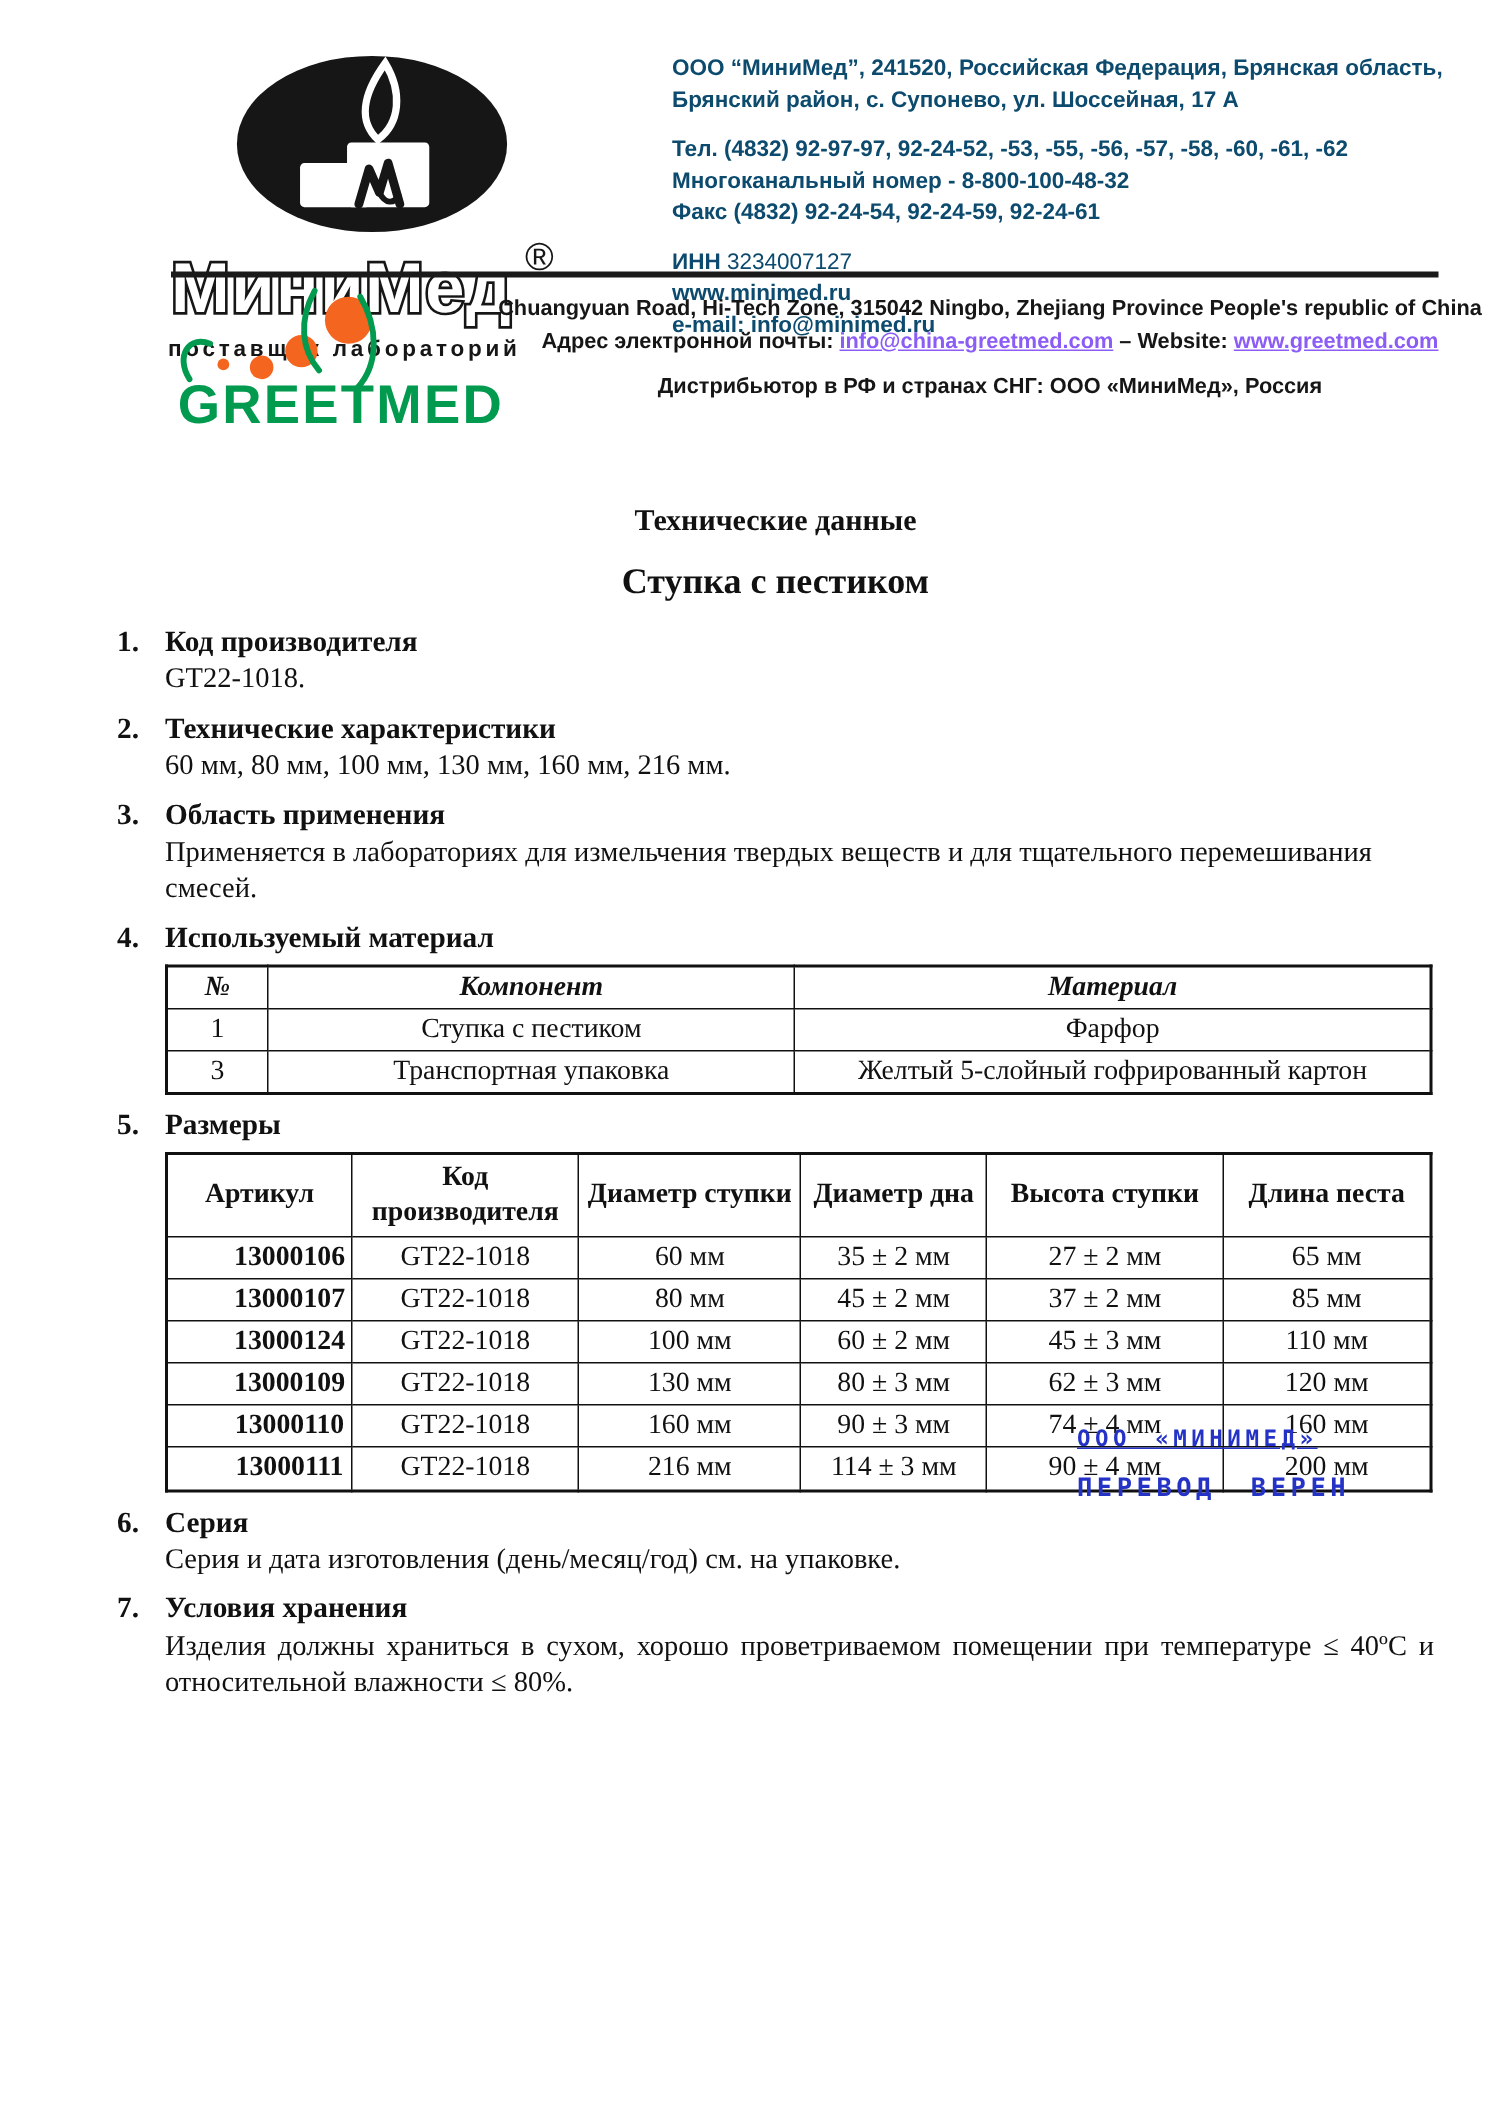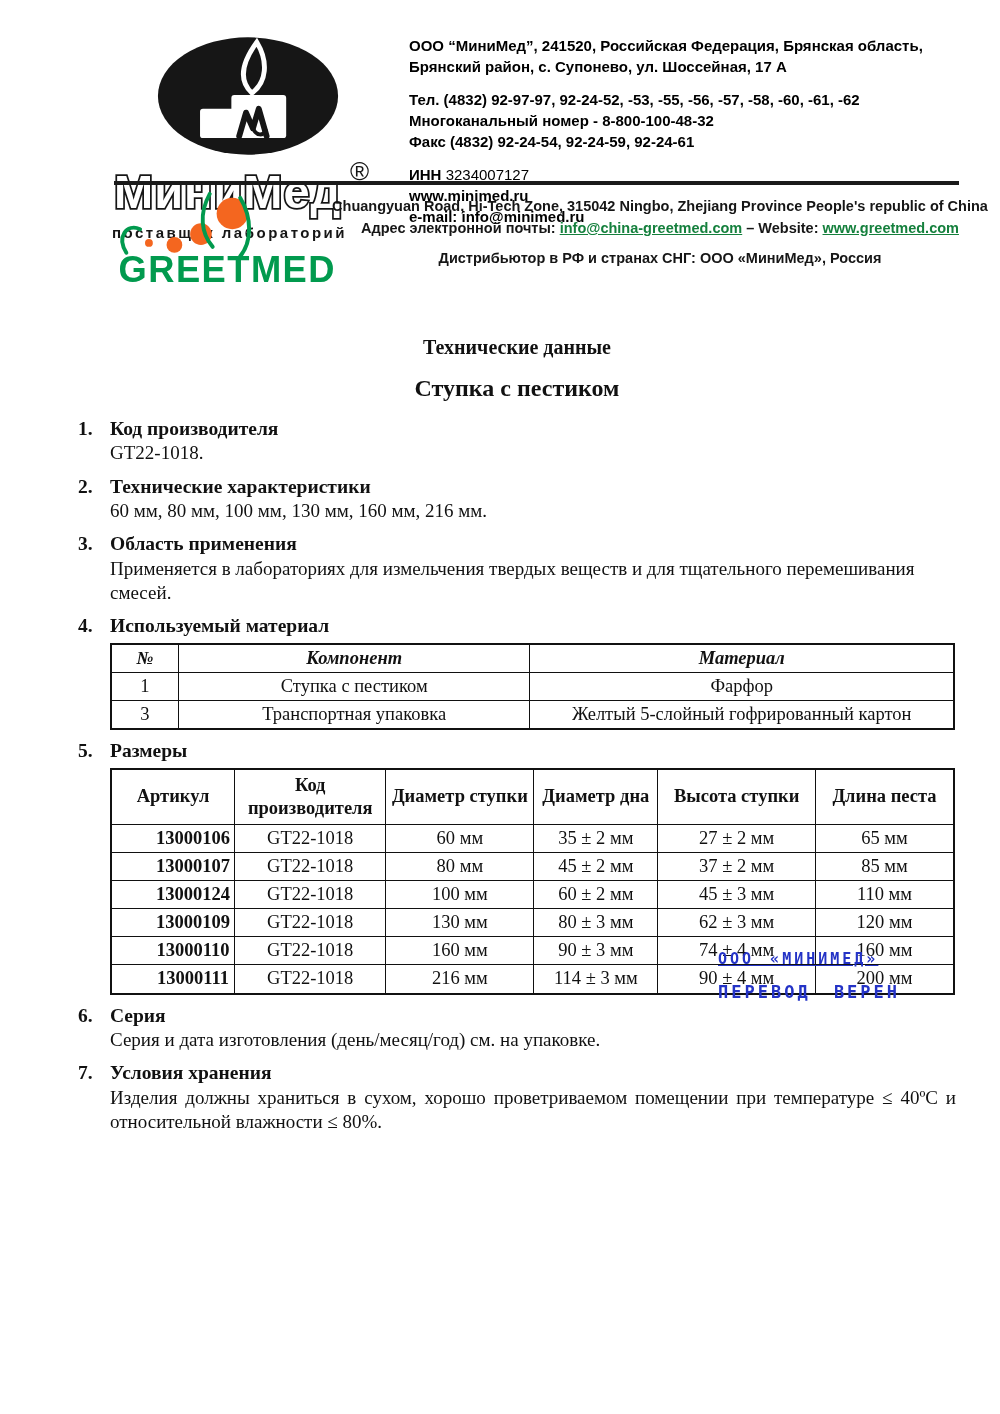--- a/index.html
+++ b/index.html
@@ -12,36 +12,36 @@
 
   
   .logo-block { position:absolute; left:112px; top:34px; width:272px; }
   .logo-block svg { display:block; margin:0 auto; }
   .brand-svg { margin-top:-6px; }
   .tagline {
     font-family:"Liberation Sans", sans-serif; font-weight:bold;
     font-size:15px; letter-spacing:2.5px; color:#161616; margin-top:2px; white-space:nowrap;
   }
   .addr {
-    position:absolute; left:409px; top:36px; width:545px;
+    position:absolute; left:448px; top:36px; width:545px;
     font-family:"Liberation Sans", sans-serif; font-weight:bold;
-    font-size:15px; line-height:1.38; color:#000000;
+    font-size:15px; line-height:1.38; color:#0c4a6e;
   }
   .addr .gap { height:13px; }
   .inn-row { display:flex; justify-content:space-between; align-items:baseline; padding-right:10px;flex-direction:column; }
   .inn-val { font-weight:normal; }
   .rule { position:absolute; left:114px; top:181px; width:845px; height:4px; background:#1a1a1a; }
 
   .greetmed-logo { position:absolute; left:112px; top:188px; }
   .mfr {
     position:absolute; left:330px; top:196px; width:660px; text-align:center;
     font-family:"Liberation Sans", sans-serif; font-weight:bold;
     font-size:14.5px; line-height:1.5; color:#161616;
   }
-  .mfr a { color:#15803d; }
+  .mfr a { color:#8b5cf6; }
   .distributor { margin-top:8px; }
 
   
   .main { position:absolute; left:78px; top:336px; width:878px; }
   .doc-title { text-align:center; font-weight:bold; font-size:20px; margin-bottom:16px; }
   .product-title { text-align:center; font-weight:bold; font-size:24px; margin-bottom:15px; }
 
   .sec { display:flex; margin-bottom:9px; }
   .sec-num { width:32px; font-weight:bold; font-size:19.5px; line-height:1.25; flex:none; }
   .sec-content { flex:1; min-width:0; }

